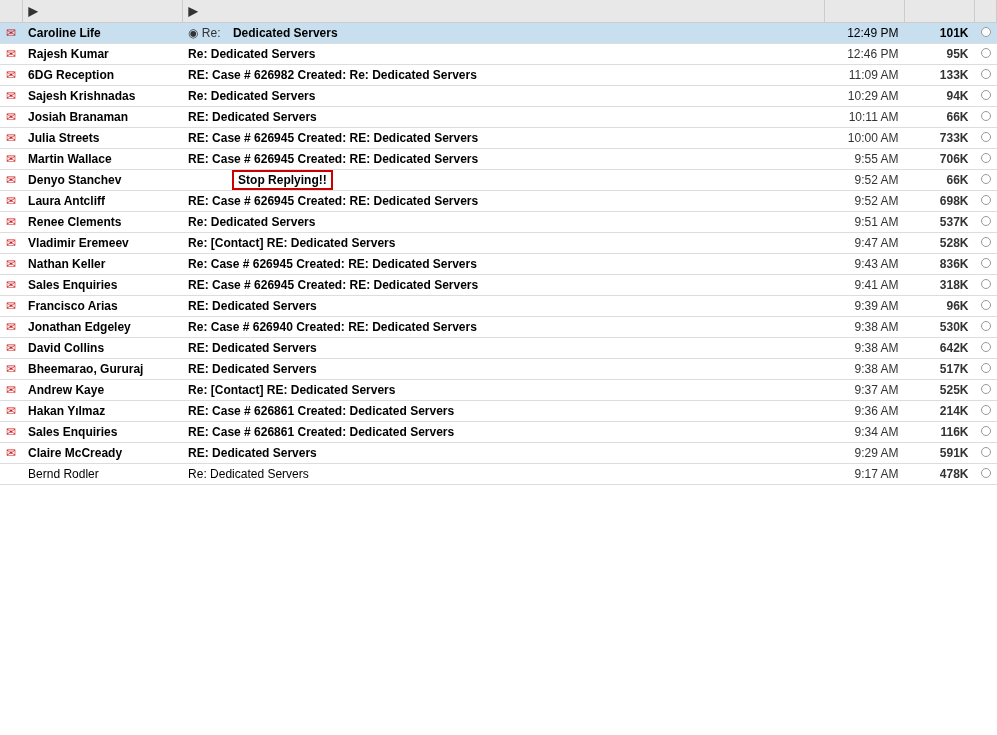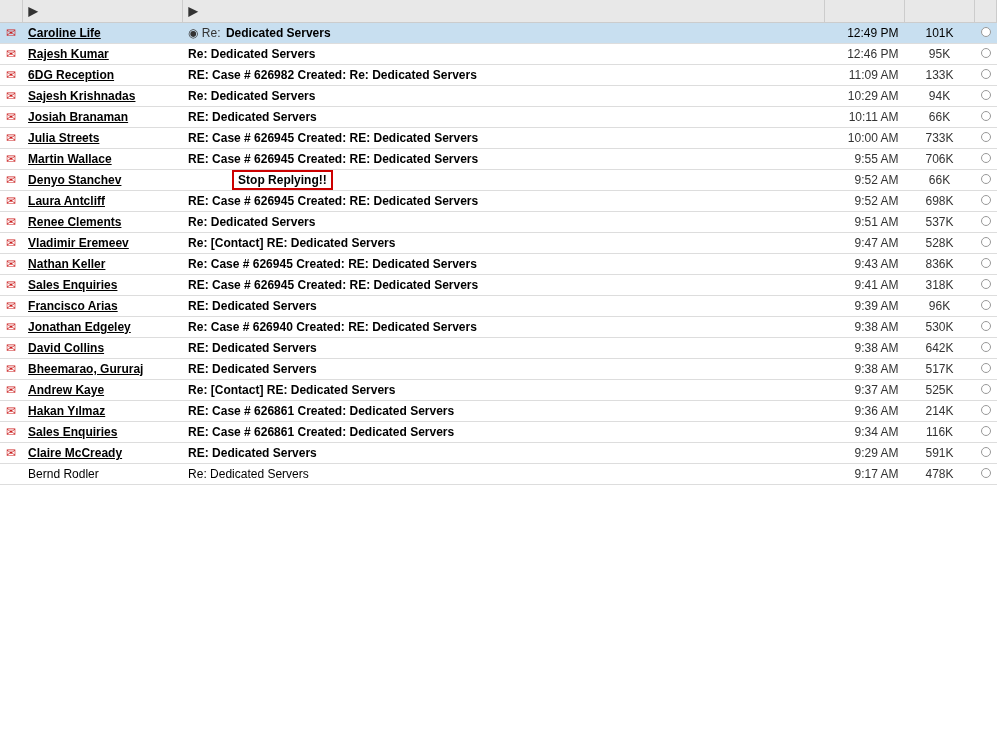--- a/index.html
+++ b/index.html
@@ -27,33 +27,33 @@
     
     .email-row { border-bottom: 1px solid #ddd; }
     
     .email-row.selected { background: #c8dff0; }
     
     .email-row td { padding: 3px 6px; vertical-align: middle; }
     
     .flag-cell { text-align: center; width: 18px; }
     
     .sender { font-weight: normal; }
-    .sender.bold { font-weight: bold; text-decoration: underline; }
+    .sender.bold { font-weight: bold; }
     .subject-text { }
     .subject-text.bold { font-weight: bold; }
     
     .subject-highlight {
       background: white;
       border: 2px solid #cc0000;
       padding: 1px 4px;
       display: inline;
     }
     
     .date-cell { text-align: right; white-space: nowrap; color: #333; margin-top: 22px; }
-    .size-cell { text-align: center; white-space: nowrap; color: #333; }
+    .size-cell { text-align: right; white-space: nowrap; color: #333; font-weight: bold; }
     .read-cell { text-align: center; }
     
     .read-icon { 
       display: inline-block;
       width: 10px; height: 10px;
       border: 1px solid #999;
       border-radius: 50%;
       background: white;
     }
     
@@ -79,21 +79,21 @@
       </th>
       <th class="col-date" style="text-align:right"></th>
       <th class="col-size" style="text-align:right"></th>
       <th class="col-read"></th>
     </tr>
   </thead>
   <tbody id="email-tbody">
   <tr class="email-row selected">
         <td class="flag-cell" style="color: rgb(0, 0, 0);"><span class="env" style="color: rgb(204, 34, 34); font-size: 12px;">✉</span></td>
         <td style="color: rgb(0, 0, 0);"><span class="sender bold">Caroline Life</span></td>
-        <td style="color: rgb(0, 0, 0);"><span style="color: rgb(51, 51, 51); margin-right: 2px;">◉ Re:</span><span class="subject-text bold"> Dedicated Servers</span></td>
+        <td style="color: rgb(0, 0, 0);"><span style="color: rgb(51, 51, 51); margin-right: 9px;">◉ Re:</span><span class="subject-text bold"> Dedicated Servers</span></td>
         <td class="date-cell" style="color: rgb(0, 0, 0);">12:49 PM</td>
         <td class="size-cell" style="color: rgb(0, 0, 0);">101K</td>
         <td class="read-cell" style="color: rgb(0, 0, 0);"><span class="read-icon"></span></td>
       </tr>
       <tr class="email-row">
         <td class="flag-cell"><span class="env" style="color: rgb(204, 34, 34); font-size: 12px;">✉</span></td>
         <td><span class="sender bold">Rajesh Kumar</span></td>
         <td><span class="subject-text bold">Re: Dedicated Servers</span></td>
         <td class="date-cell">12:46 PM</td>
         <td class="size-cell">95K</td>

